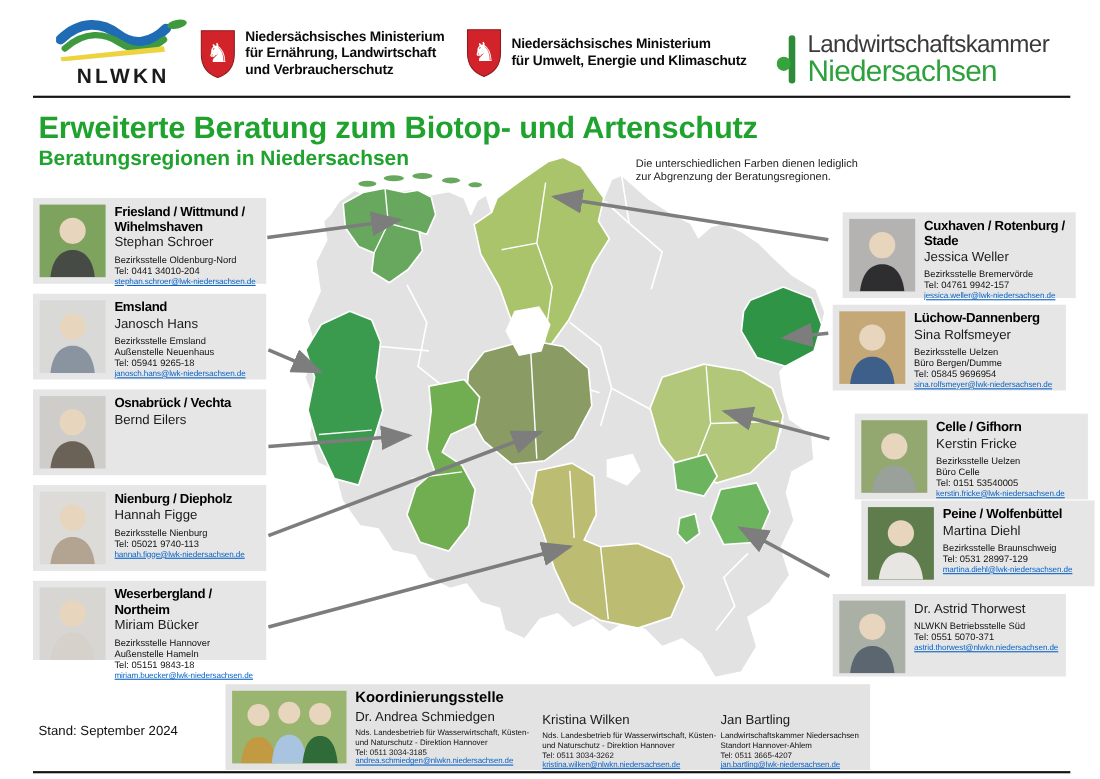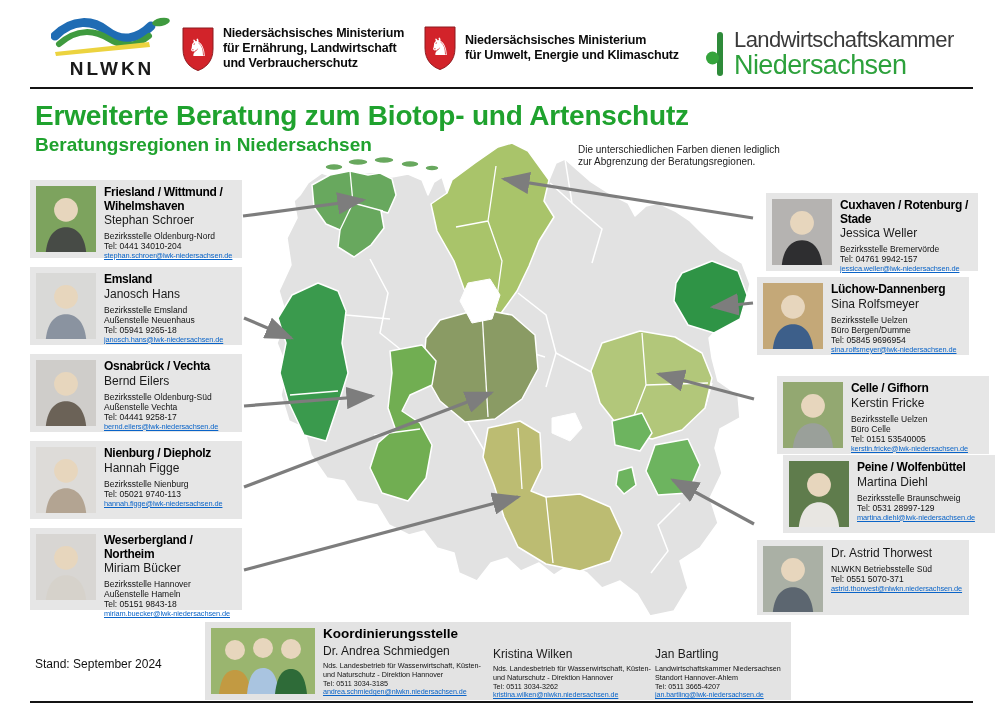--- a/index.html
+++ b/index.html
@@ -244,26 +244,20 @@
   <div class="card" style="left:30px;top:354px;">
     <div class="photo" style="background-color: rgb(207, 205, 202);">
       <svg viewBox="0 0 60 72">
           <circle cx="30" cy="26" r="13" fill="#e7d6bd"></circle>
           <path d="M8,72 C10,52 20,45 30,45 C40,45 50,52 52,72 Z" fill="#6b6257"></path>
         </svg>
     </div>
     <div class="card-text">
       <div class="card-region">Osnabrück / Vechta</div>
       <div class="card-name">Bernd Eilers</div>
-      <div class="card-details">
-        <div>Bezirksstelle Oldenburg-Süd</div>
-        <div>Außenstelle Vechta</div>
-        <div>Tel: 04441 9258-17</div>
-        <a class="email">bernd.eilers@lwk-niedersachsen.de</a>
-      </div>
     </div>
   </div>
 
   <div class="card" style="left:30px;top:441px;">
     <div class="photo" style="background-color: rgb(221, 219, 216);">
       <svg viewBox="0 0 60 72">
           <circle cx="30" cy="26" r="13" fill="#e7d6bd"></circle>
           <path d="M8,72 C10,52 20,45 30,45 C40,45 50,52 52,72 Z" fill="#b3a492"></path>
         </svg>
     </div>
@@ -272,21 +266,21 @@
       <div class="card-name">Hannah Figge</div>
       <div class="card-details">
         <div>Bezirksstelle Nienburg</div>
 
         <div>Tel: 05021 9740-113</div>
         <a class="email">hannah.figge@lwk-niedersachsen.de</a>
       </div>
     </div>
   </div>
 
-  <div class="card" style="left:30px;top:528px;height:82px;">
+  <div class="card" style="left:30px;top:528px;height:72px;">
     <div class="photo" style="background-color: rgb(216, 214, 211);">
       <svg viewBox="0 0 60 72">
           <circle cx="30" cy="26" r="13" fill="#e7d6bd"></circle>
           <path d="M8,72 C10,52 20,45 30,45 C40,45 50,52 52,72 Z" fill="#d6d2cb"></path>
         </svg>
     </div>
     <div class="card-text">
       <div class="card-region">Weserbergland / Northeim</div>
       <div class="card-name">Miriam Bücker</div>
       <div class="card-details">

